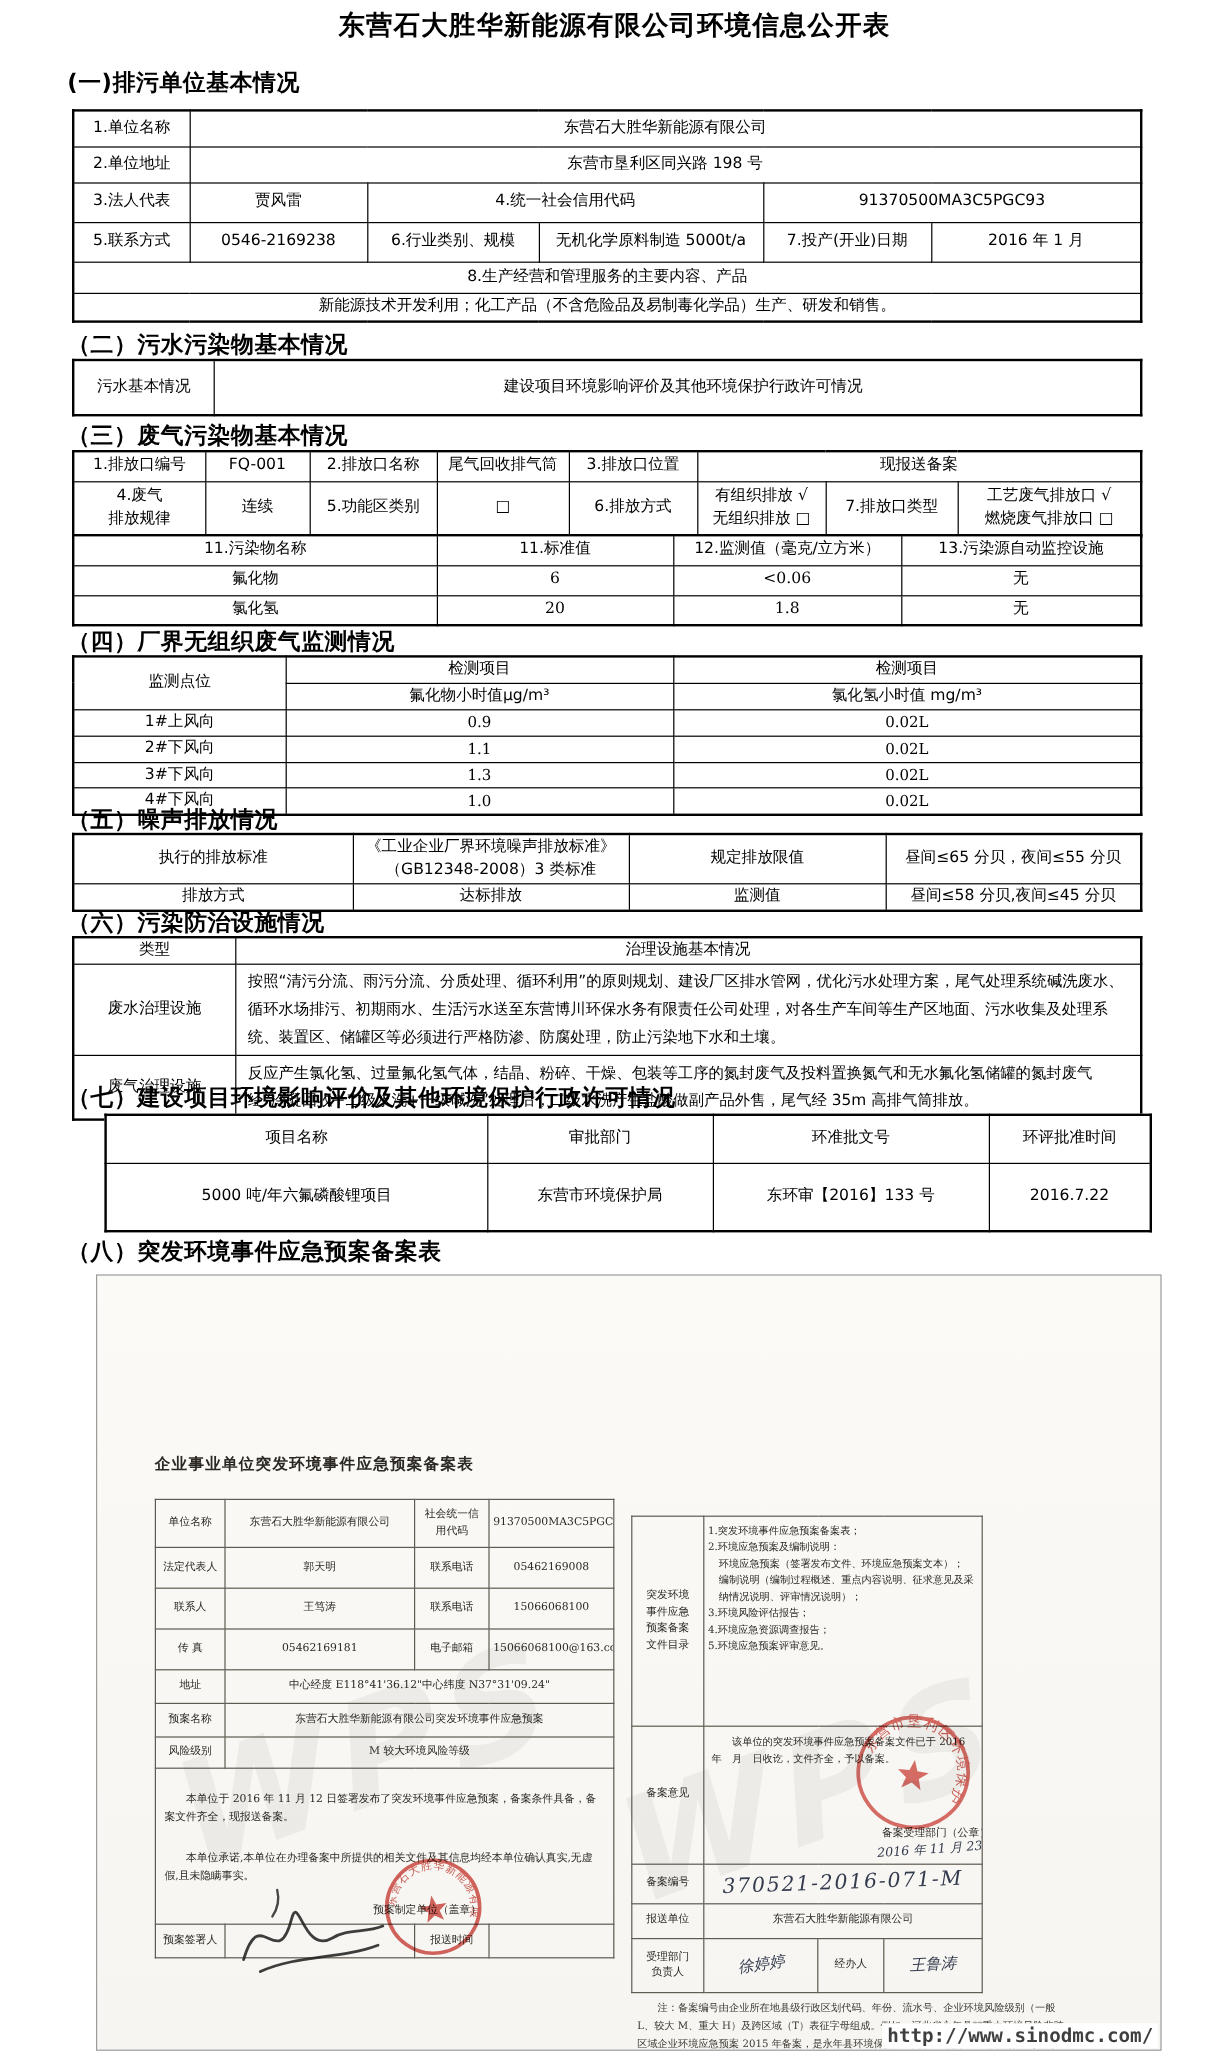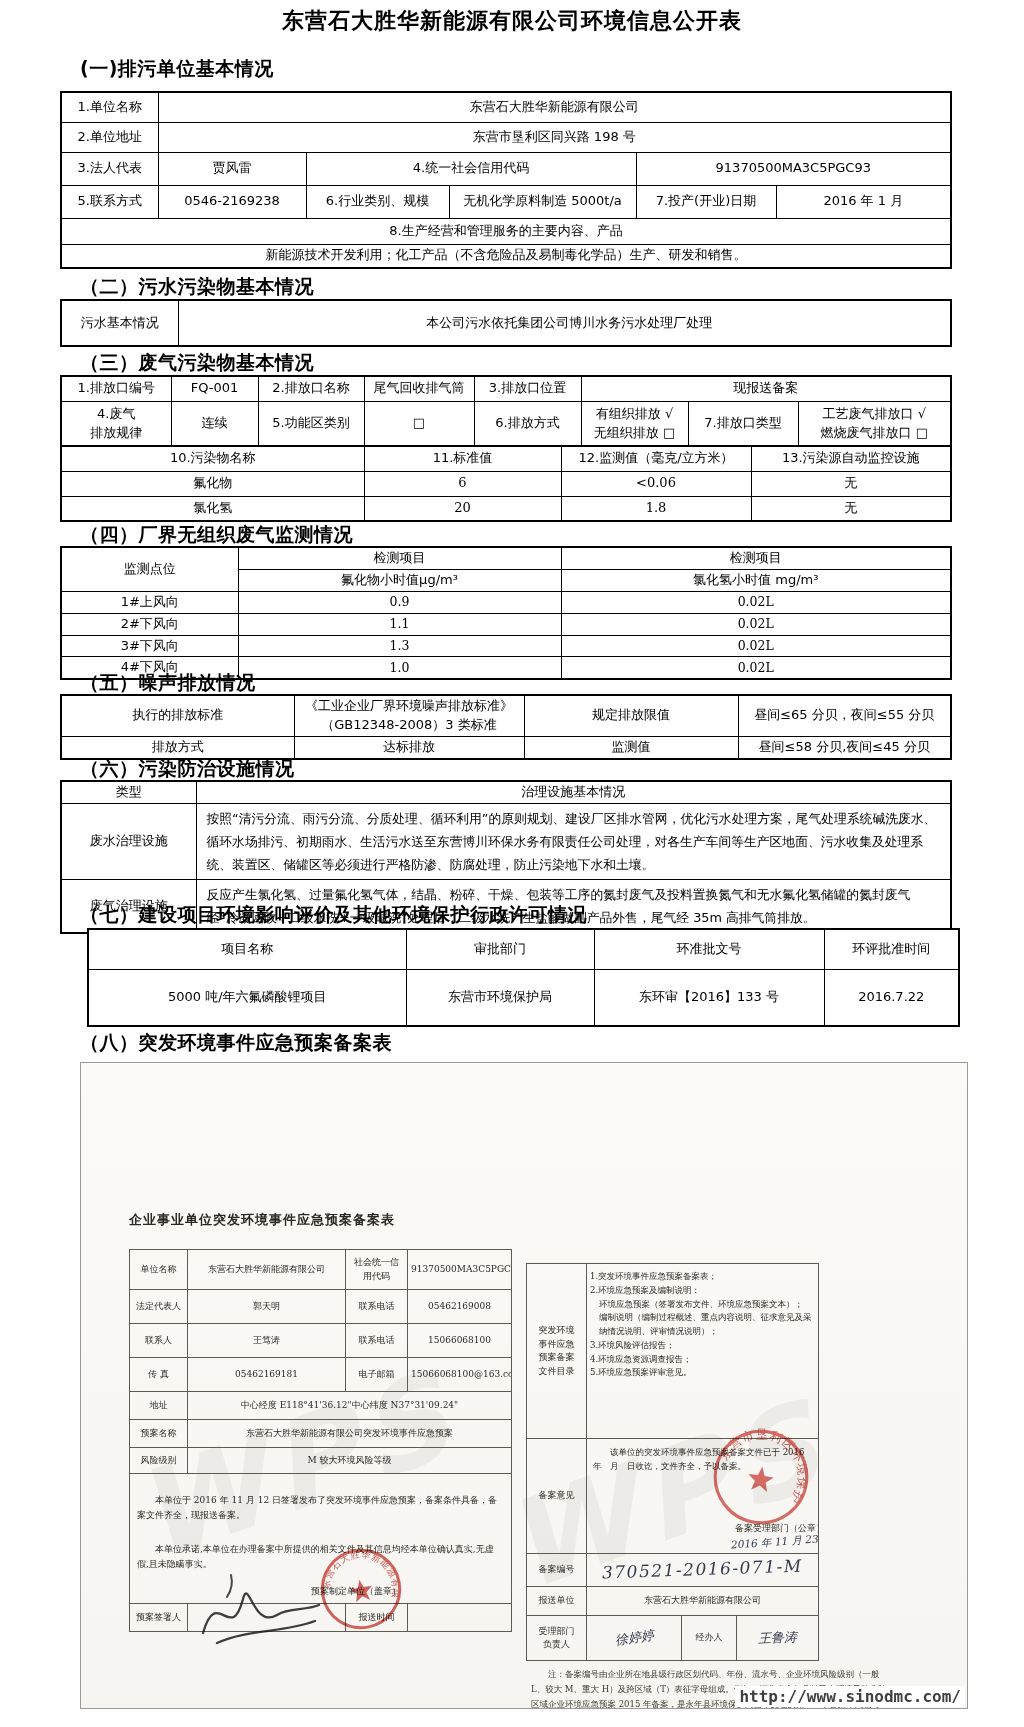--- a/index.html
+++ b/index.html
@@ -1,20 +1,20 @@
 <!DOCTYPE html>
 <html><head>
 <meta charset="utf-8">
 <style>
   html,body{margin:0;padding:0;background:#fff;}
   body{width:1024px;height:1727px;font-family:"DejaVu Sans","Liberation Sans",sans-serif;color:#000;}
   .page{position:relative;width:1024px;height:1727px;overflow:hidden;background:#fff;}
 
   .doc-title{position:absolute;top:6px;left:0;width:1024px;text-align:center;font-size:22px;font-weight:bold;letter-spacing:1px;}
-  .sec-h{position:absolute;left:80px;font-size:19px;font-weight:bold;letter-spacing:.5px;white-space:nowrap;}
+  .sec-h{position:absolute;left:56px;font-size:19px;font-weight:bold;letter-spacing:.5px;white-space:nowrap;}
 
   table.mt{position:absolute;border-collapse:collapse;table-layout:fixed;background:#fff;border:2px solid #000;}
   .mt td{border:1px solid #000;font-size:13px;text-align:center;vertical-align:middle;padding:1px 4px;line-height:1.45;overflow:hidden;}
   .tl{text-align:left;}
   .pl{white-space:pre-line;}
   .num{font-family:"DejaVu Serif","Liberation Serif",serif;}
   .ind38{padding-left:38px;}
   .ind28{padding-left:28px;}
 
   .t1{left:60px;top:91px;width:890px;}
@@ -134,21 +134,21 @@
   <div class="sec-h" style="top:274px">（二）污水污染物基本情况</div>
 
   <table class="mt t2">
     <colgroup>
         <col style="width:117px">
         <col style="width:773px">
       </colgroup>
     <tbody>
         <tr>
       <td>污水基本情况</td>
-      <td class="tl" style="padding-left:14px">本公司污水依托集团公司博川水务污水处理厂处理</td>
+      <td class="tl" style="padding-left:14px">建设项目环境影响评价及其他环境保护行政许可情况</td>
     </tr>
   </tbody>
     </table>
 
   <div class="sec-h" style="top:350px">（三）废气污染物基本情况</div>
 
   <table class="mt t3a">
     <colgroup>
         <col style="width:110px">
         <col style="width:87px">
@@ -186,21 +186,21 @@
 
   <table class="mt t3b">
     <colgroup>
         <col style="width:303px">
         <col style="width:197px">
         <col style="width:190px">
         <col style="width:200px">
       </colgroup>
     <tbody>
         <tr>
-      <td>10.污染物名称</td>
+      <td>11.污染物名称</td>
       <td>11.标准值</td>
       <td>12.监测值（毫克/立方米）</td>
       <td>13.污染源自动监控设施</td>
     </tr>
     <tr>
       <td>氟化物</td>
       <td class="num">6</td>
       <td class="num">&lt;0.06</td>
       <td>无</td>
     </tr>

